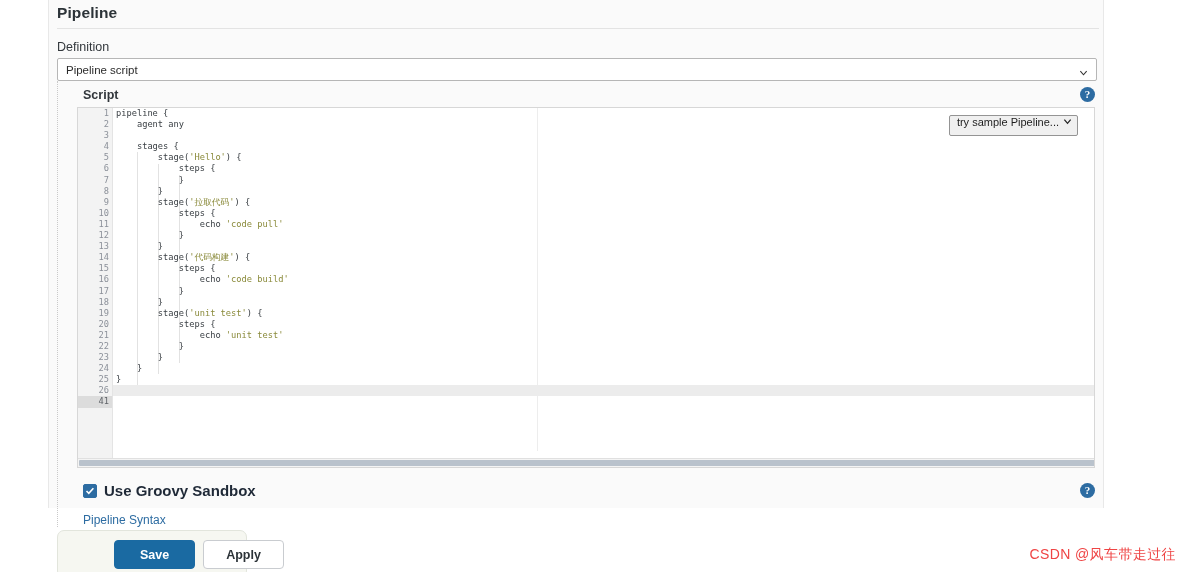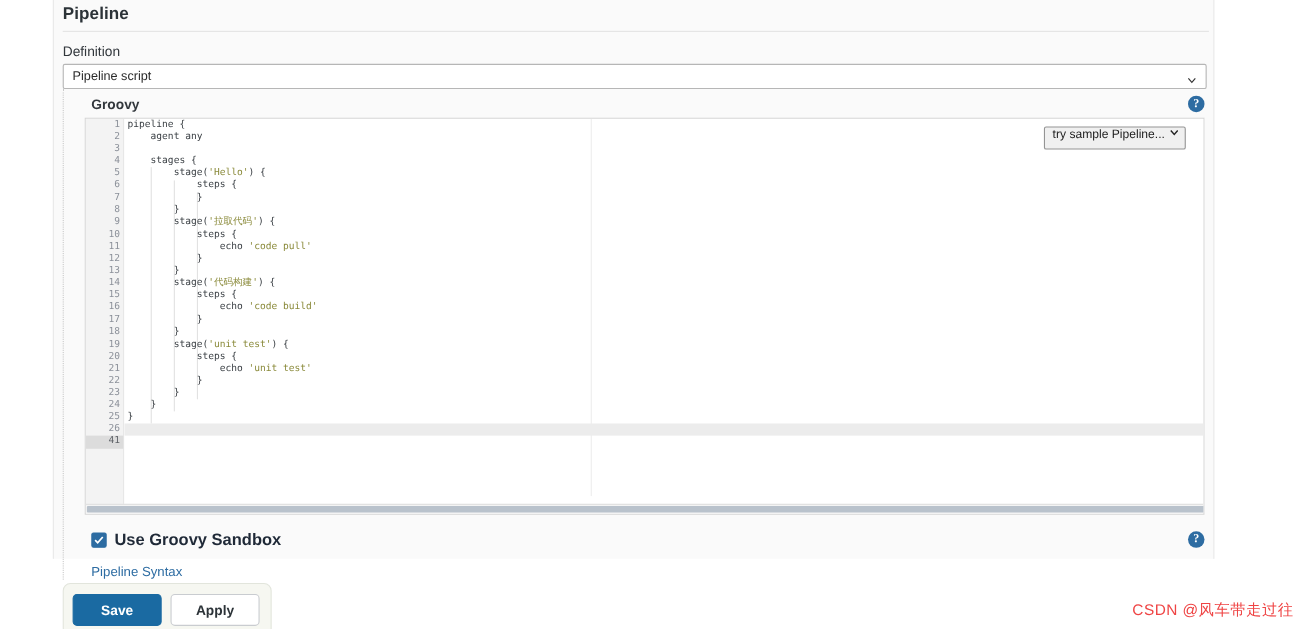--- a/index.html
+++ b/index.html
@@ -295,20 +295,21 @@
     display: flex;
     align-items: center;
     justify-content: center;
     box-sizing: border-box;
     cursor: pointer;
   }
   .btn-save {
     background: #1a6aa2;
     color: #ffffff;
     border: 1px solid #1a6aa2;
+    margin-left: 48px;
   }
   .btn-apply {
     background: #ffffff;
     color: #2c3338;
     border: 1px solid #c9ccd0;
   }
 
   
   .watermark {
     position: absolute;
@@ -338,21 +339,21 @@
               <path d="M1.5 3 L5 7 L8.5 3" stroke="#333" stroke-width="1.2" fill="none"></path>
             </svg>
         </span>
       </div>
     </div>
 
     <div class="subsection">
       <div class="dotted-guide"></div>
 
       <div class="script-head">
-        <span class="script-label">Groovy</span>
+        <span class="script-label">Script</span>
         <span class="help-icon">?</span>
       </div>
 
       <div class="editor-wrap">
         <div class="gutter" id="gutter">
             <div class="line">1<span class="fold">▼</span></div>
             <div class="line">2</div>
             <div class="line">3</div>
             <div class="line">4<span class="fold">▼</span></div>
             <div class="line">5<span class="fold">▼</span></div>

